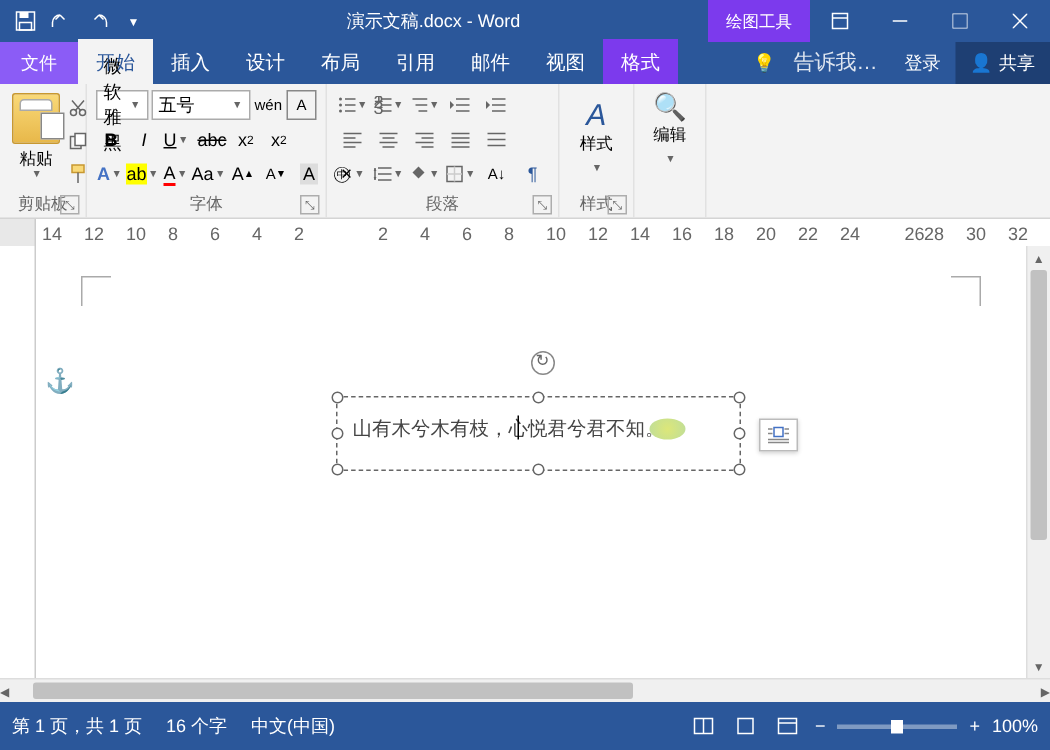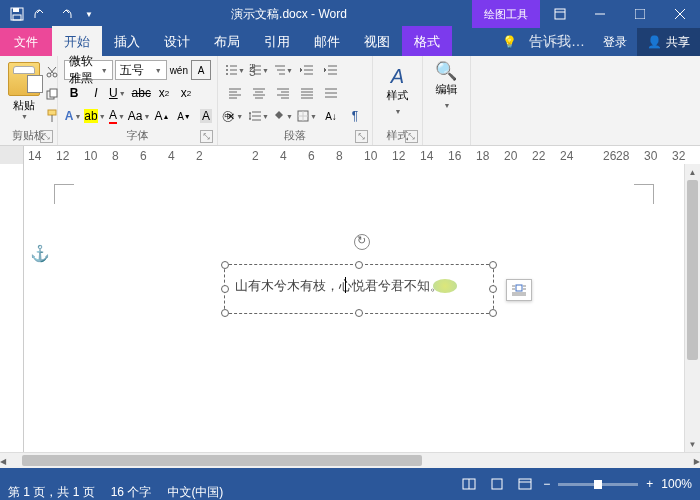--- a/index.html
+++ b/index.html
@@ -5,41 +5,41 @@
 *{margin:0;padding:0;box-sizing:border-box;font-family:"Microsoft YaHei",sans-serif;font-size:12px;user-select:none}
 body{background:#fff;width:700px;height:500px;overflow:hidden;display:flex;flex-direction:column}
 .titlebar{background:#2b579a;height:28px;display:flex;align-items:center;color:#fff}
 .qat{display:flex;align-items:center;gap:2px;padding:0 6px}
 .qat-btn{width:22px;height:22px;display:flex;align-items:center;justify-content:center;cursor:pointer}
 .title-center{flex:1;text-align:center;font-size:12px}
 .tool-tab{background:#7c3aed;padding:0 12px;height:28px;display:flex;align-items:center;font-size:11px}
 .win-btns{display:flex}
 .win-btn{width:40px;height:28px;display:flex;align-items:center;justify-content:center;cursor:pointer}
 .menubar{background:#2b579a;height:28px;display:flex;align-items:center;color:#fff}
-.file-tab{background:#ec4899;padding:0 14px;height:28px;display:flex;align-items:center;cursor:pointer}
+.file-tab{background:#8b5cf6;padding:0 14px;height:28px;display:flex;align-items:center;cursor:pointer}
 .menu-tab{padding:16px 12px;height:28px;display:flex;align-items:center;cursor:pointer;font-size:13px}
 .menu-tab.active{background:#f3f3f3;color:#2b579a}
 .menu-tab.format{background:#7c3aed}
 .menu-right{margin-left:auto;display:flex;align-items:center}
 .tell-me{padding:0 8px;font-size:14px;opacity:.85}
 .login{padding:0 10px;font-size:12px}
 .share{background:#1e3f73;padding:0 10px;height:28px;display:flex;align-items:center;gap:4px}
 .ribbon{background:#f3f3f3;border-bottom:1px solid #d4d4d4;height:90px;display:flex}
 .r-group{border-right:1px solid #e1e1e1;padding:4px 6px;display:flex;flex-direction:column;position:relative}
 .r-group-label{position:absolute;bottom:2px;left:0;right:0;text-align:center;font-size:11px;color:#666}
 .r-launcher{position:absolute;bottom:2px;right:4px;width:13px;height:13px;border:1px solid #adadad;font-size:8px;display:flex;align-items:center;justify-content:center;color:#666;cursor:pointer}
 .clipboard{width:58px}
 .paste-big{display:flex;flex-direction:column;align-items:center;width:40px;cursor:pointer;padding:2px}
 .paste-icon{width:32px;height:34px;background:linear-gradient(#f9d978,#e8b84a);border:1px solid #c89830;border-radius:2px;position:relative}
 .paste-icon::before{content:"";position:absolute;top:3px;left:4px;right:4px;height:6px;background:#fff;border:1px solid #aaa;border-radius:3px 3px 0 0}
 .paste-icon::after{content:"";position:absolute;bottom:2px;right:-4px;width:14px;height:16px;background:#fff;border:1px solid #888}
 .font-grp{width:160px}
 .font-row{display:flex;gap:2px;margin-bottom:3px;align-items:center}
 .font-sel{background:#fff;border:1px solid #ababab;height:20px;padding:0 4px;display:flex;align-items:center;font-size:11px;flex:1;cursor:pointer}
-.size-sel{width:52px;flex:none}
+.size-sel{width:66px;flex:none}
 .fbtn{min-width:20px;height:20px;display:flex;align-items:center;justify-content:center;cursor:pointer;border:1px solid transparent;font-size:12px}
 .fbtn.dd{padding-right:2px}
 .dd-arr{font-size:7px;margin-left:1px;color:#666}
 .para-grp{width:155px}
 .p-row{display:flex;gap:2px;margin-bottom:3px}
 .pbtn{width:22px;height:20px;display:flex;align-items:center;justify-content:center;cursor:pointer;border:1px solid transparent}
 .style-grp{width:50px;display:flex;flex-direction:column;align-items:center;padding-top:4px}
 .style-icon{font-size:28px;color:#2b579a;text-align:center;line-height:1}
 .edit-grp{width:48px;padding-top:4px}
 .ruler-h{height:18px;background:#fff;border-bottom:1px solid #ccc;display:flex;align-items:center;position:relative;font-size:9px;color:#666}
@@ -64,21 +64,21 @@
 .cursor-pos{position:absolute;left:120px;top:12px;width:1px;height:16px;background:#000}
 .highlight{position:absolute;right:36px;top:14px;width:24px;height:14px;background:radial-gradient(circle,#d4e157,#aed581);border-radius:50%;opacity:.8}
 .layout-opts{position:absolute;left:482px;top:115px;width:26px;height:22px;background:#fff;border:1px solid #bbb;display:flex;align-items:center;justify-content:center;cursor:pointer;box-shadow:0 1px 3px rgba(0,0,0,.2)}
 .scrollbar-v{width:16px;background:#f0f0f0;border-left:1px solid #ddd;display:flex;flex-direction:column}
 .sb-btn{height:16px;display:flex;align-items:center;justify-content:center;font-size:8px;color:#666;cursor:pointer}
 .sb-track{flex:1;position:relative}
 .sb-thumb{position:absolute;left:2px;right:2px;top:0;height:180px;background:#c1c1c1;border-radius:2px;cursor:pointer}
 .scrollbar-h{height:16px;background:#f0f0f0;border-top:1px solid #ddd;display:flex}
 .sb-track-h{flex:1;position:relative;margin:0 16px}
 .sb-thumb-h{position:absolute;top:2px;bottom:2px;left:0;width:400px;background:#c1c1c1;border-radius:2px;cursor:pointer}
-.statusbar{height:22px;background:#2b579a;color:#fff;display:flex;padding:16px 8px;font-size:11px;gap:16px}
+.statusbar{height:22px;background:#2b579a;color:#fff;display:flex;align-items:center;padding:16px 8px;font-size:11px;gap:16px}
 .sb-right{margin-left:auto;display:flex;align-items:center;gap:8px}
 .view-btn{width:20px;height:16px;display:flex;align-items:center;justify-content:center;cursor:pointer}
 .zoom-slider{width:80px;height:3px;background:rgba(255,255,255,.4);position:relative;cursor:pointer}
 .zoom-thumb{position:absolute;left:50%;top:-3px;width:8px;height:9px;background:#fff;margin-left:-4px}
 svg{display:block}
 </style>
 </head>
 <body>
 
 <div class="titlebar">

